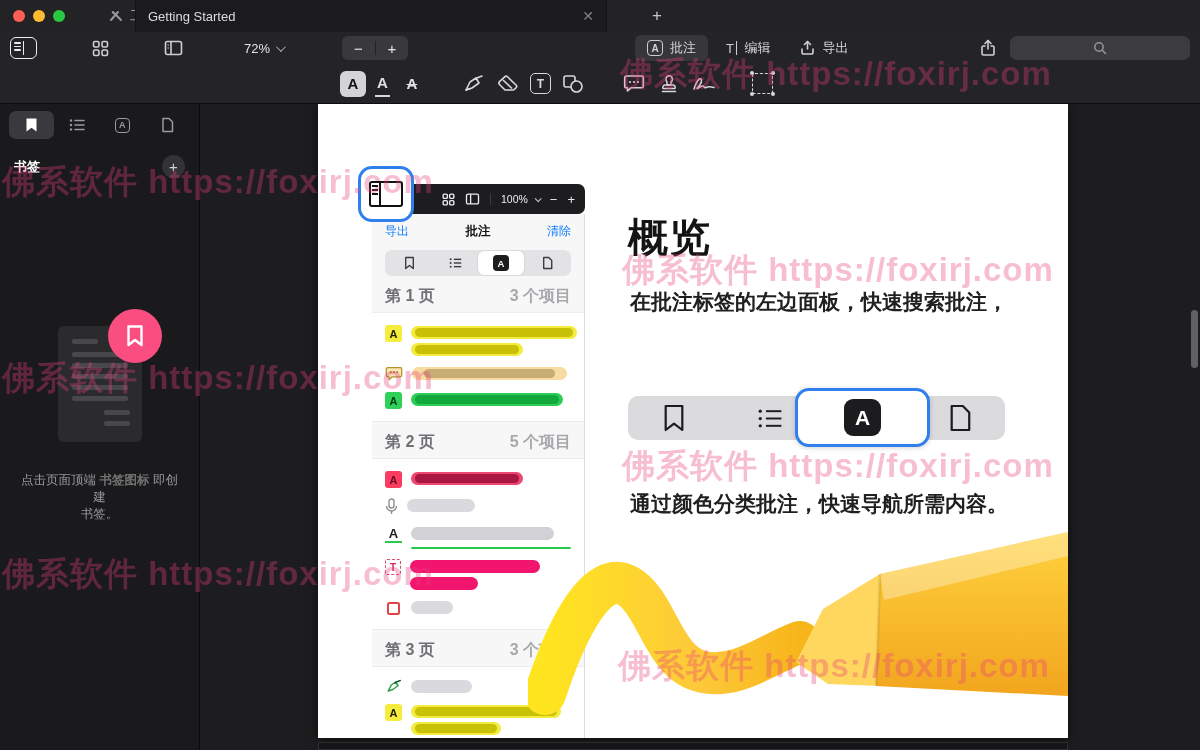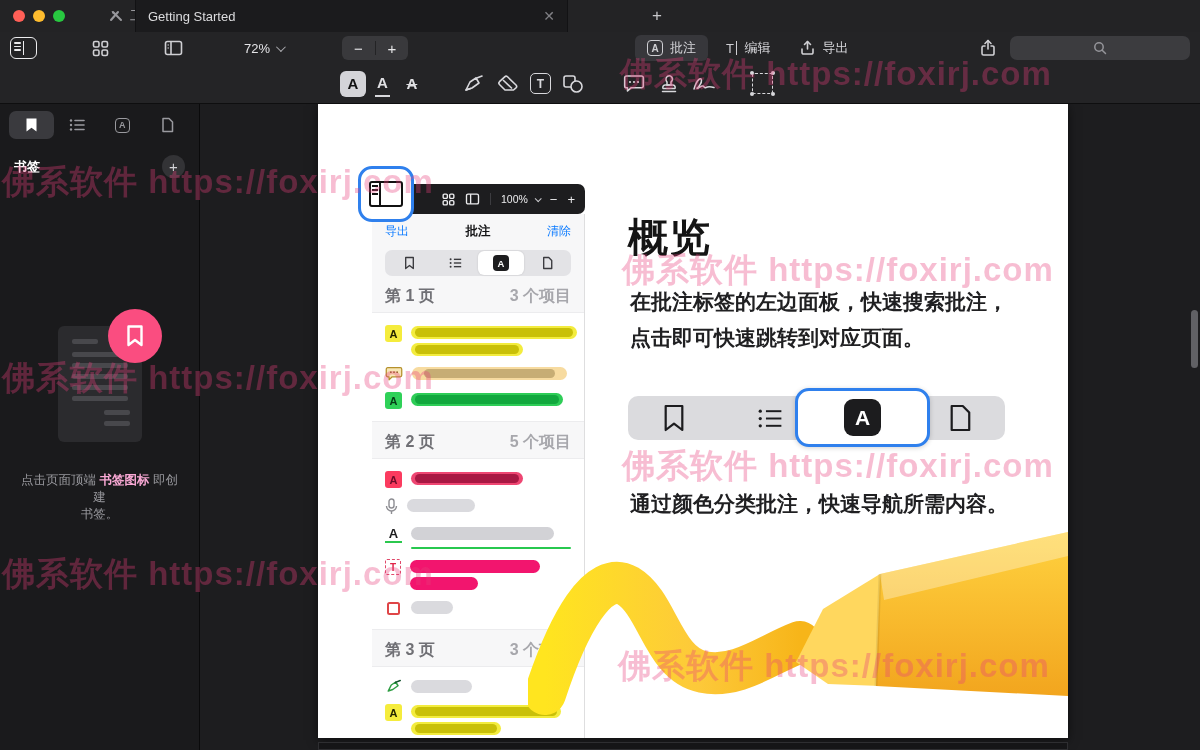--- a/index.html
+++ b/index.html
@@ -5,21 +5,21 @@
   * { margin:0; padding:0; box-sizing:border-box; }
   html,body { width:1200px; height:750px; overflow:hidden; background:#1d1d1f;
               font-family:"Liberation Sans", sans-serif; }
 
   
   .titlebar { height:32px; background:#232325; display:flex; align-items:center; position:relative; }
   .lights { display:flex; gap:8px; padding-left:13px; }
   .light { width:12px; height:12px; border-radius:50%; }
   .l-red{background:#ff5f57}.l-yel{background:#febc2e}.l-grn{background:#28c840}
   .menu-tools { display:flex; align-items:center; gap:6px; margin-left:44px; color:#98989d; font-size:13px; }
-  .tab { position:absolute; left:135px; width:433px; top:0; bottom:0; background:#1b1b1d;
+  .tab { position:absolute; left:135px; width:472px; top:0; bottom:0; background:#1b1b1d;
          border-left:1px solid #121214; border-right:1px solid #121214;
          display:flex; align-items:center; padding:0 12px; }
   .tab-title { color:#dcdcde; font-size:13px; }
   .tab-close { margin-left:auto; color:#808085; font-size:14px; cursor:default; }
   .tab-new { position:absolute; left:652px; color:#c8c8cc; font-size:17px; }
 
   
   .toolbar1 { height:32px; background:#242426; display:flex; align-items:center; padding:0 10px; position:relative;gap:41px; }
   .tb-ic { display:flex; align-items:center; justify-content:center; color:#cfcfd3; }
   .sidebar-btn { width:27px; height:22px; border:1.6px solid #ededef; border-radius:6px;
@@ -76,21 +76,21 @@
               display:flex; align-items:center; justify-content:center; font-size:15px; }
   .empty { position:absolute; top:222px; left:0; right:0; text-align:center; }
   .doc-illus { position:relative; display:inline-block; width:84px; height:116px; background:#2b2b2e; border-radius:6px; }
   .doc-illus i { position:absolute; left:14px; height:5px; background:#48484c; border-radius:2px; display:block;}
   .dl1{top:13px;width:26px}.dl2{top:26px;width:56px}.dl3{top:37px;width:56px}.dl4{top:48px;width:56px}
   .dl5{top:59px;width:56px}.dl6{top:70px;width:56px}
   .dl7{top:84px;left:auto!important;right:12px;width:26px}.dl8{top:95px;left:auto!important;right:12px;width:26px}
   .bm-badge { position:absolute; top:-17px; right:-20px; width:54px; height:54px; border-radius:50%;
               display:flex; align-items:center; justify-content:center; }
   .hint { margin-top:26px; color:#98989d; font-size:12.5px; line-height:17px; padding:0 20px; }
-  .hint .hb { color:#f9a8d4; font-weight:700; }
+  .hint .hb { color:#737373; font-weight:700; }
 
   .canvas { flex:1; position:relative; background:#1d1d1f; overflow:hidden; }
   .scroll-thumb { position:absolute; right:2px; top:206px; width:7px; height:58px; background:#616165; border-radius:4px; z-index:40;}
   .next-page { position:absolute; left:118px; top:638px; width:750px; height:8px; background:#151517; border:1px solid #2e2e31; }
 
   
   .page { position:absolute; left:118px; top:0; width:750px; height:634px; background:#fff; overflow:hidden;
           box-shadow:0 2px 10px rgba(0,0,0,.55); }
 
   .mini-toolbar { position:absolute; left:54px; top:80px; width:213px; height:30px; background:#1d1d1f;
@@ -549,21 +549,20 @@
             <div class="bars">
                 <div class="strikebar" style="width:110px"></div>
               </div>
           </div>
         </div>
       </div>
 
       <div class="pg-title">概览</div>
       <div class="pg-para1">
         <div>在批注标签的左边面板，快速搜索批注，</div>
-        <div>点击即可快速跳转到对应页面。</div>
       </div>
 
       <div class="seg-illus">
         <div class="si si1">
           <svg width="24" height="30" viewBox="0 0 13 16">
               <path d="M2 1.5 H11 V14.5 L6.5 11 L2 14.5 Z" fill="none" stroke="#1c1c1e" stroke-width="1.2" stroke-linejoin="round"></path>
             </svg>
         </div>
         <div class="si si2">
           <svg width="26" height="23" viewBox="0 0 16 14">

